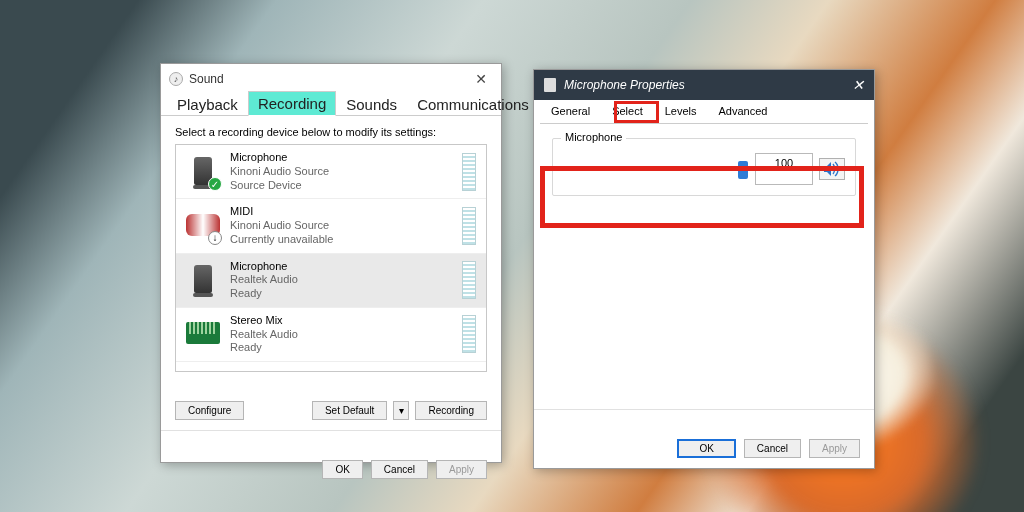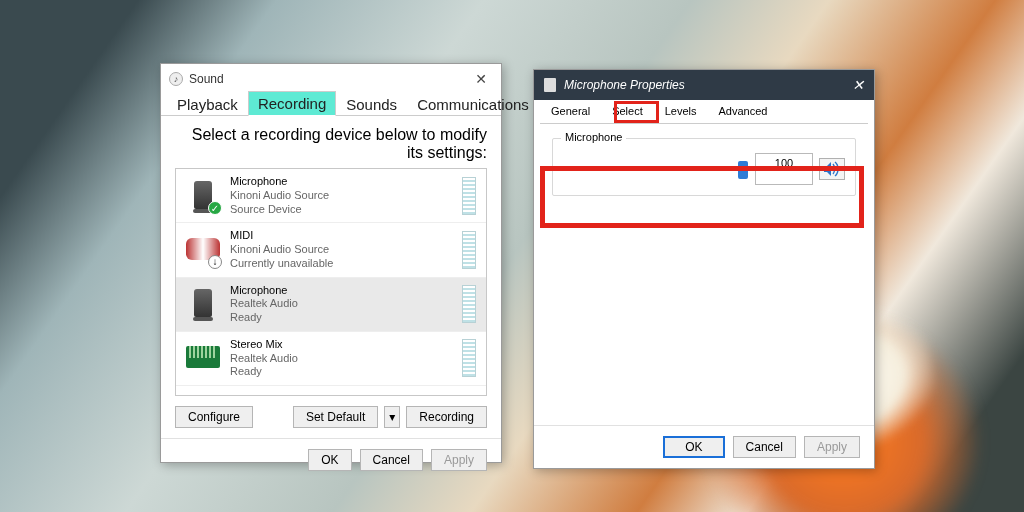--- a/index.html
+++ b/index.html
@@ -47,21 +47,21 @@
     display:flex; align-items:flex-end; gap:0; padding:0 6px; font-size:15px;
     border-bottom:1px solid #ccc; height:22px;
   }
   .tab {
     padding:3px 9px; color:#222; border:1px solid transparent; border-bottom:none;
     position:relative; top:1px; background:transparent;
   }
   .tab.active {
     border-color:#ccc; background:#5eead4; border-bottom:1px solid #fff;
   }
-  .instr { font-size:16px; color:#000; padding:10px 14px 6px;text-align:right; }
+  .instr { font-size:11px; color:#000; padding:10px 14px 6px; }
   .devlist {
     margin:0 14px; border:1px solid #c7c7c7; height:228px; overflow:hidden;
     background:#fff;
   }
   .devrow {
     display:flex; align-items:center; gap:10px; padding:6px 10px;
     border-bottom:1px solid #eee;
   }
   .devrow.selected { background:#e9e9e9; }
   .ic { width:34px; height:34px; position:relative; flex-shrink:0; }
@@ -76,21 +76,21 @@
   .ic-mixer{width:34px;height:22px;margin-top:5px;background:#1a7a3a;border-radius:2px;}
   .ic-mixer::after{content:"";display:block;width:28px;height:12px;margin:3px auto;background:repeating-linear-gradient(90deg,#9ed39e 0 2px,#1a7a3a 2px 4px);}
   .devtxt { font-size:11px; line-height:1.25; color:#666; }
   .devtxt .t { color:#000; }
   .meter {
     margin-left:auto; width:14px; height:38px;
     background:repeating-linear-gradient(to top,#bfe1e6 0 2px,#fff 2px 4px);
     border:1px solid #b7d1d5;
   }
   .sound-btns1{display:flex;gap:6px;padding:10px 14px;align-items:center;}
-  .btn{font-size:12px;background:#efefef;border:1px solid #b5b5b5;padding:3px 12px;color:#000;}
+  .btn{font-size:10px;background:#efefef;border:1px solid #b5b5b5;padding:3px 12px;color:#000;margin-top:19px;}
   .btn.disabled{color:#9a9a9a;}
   .chev{width:16px;padding:3px 0;text-align:center;}
   .sound-btns2{display:flex;gap:8px;justify-content:flex-end;border-top:1px solid #e1e1e1;padding:10px 14px;}
 
   
   .mic-win { left:533px; top:69px; width:342px; height:400px; }
   .mic-title {
     height:30px; background:#2f3a46; color:#fff; display:flex; align-items:center;
     font-size:12px; padding:0 10px; gap:8px;font-style:italic;
   }

